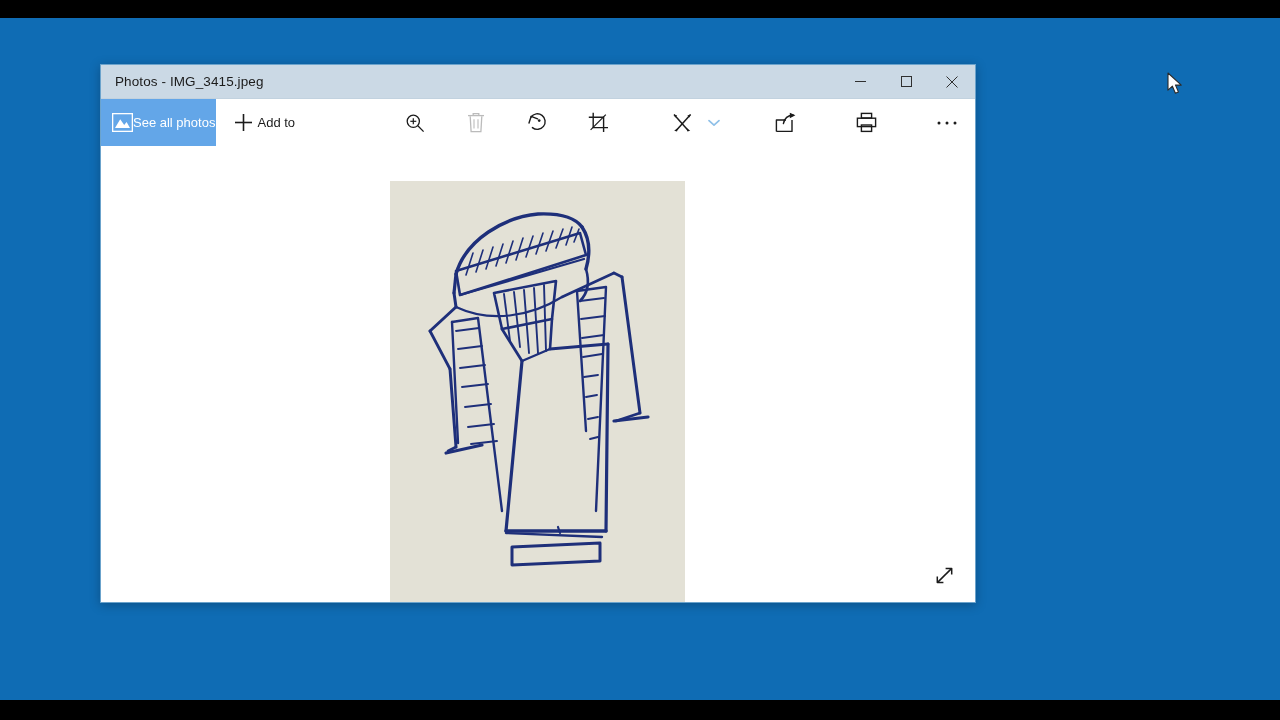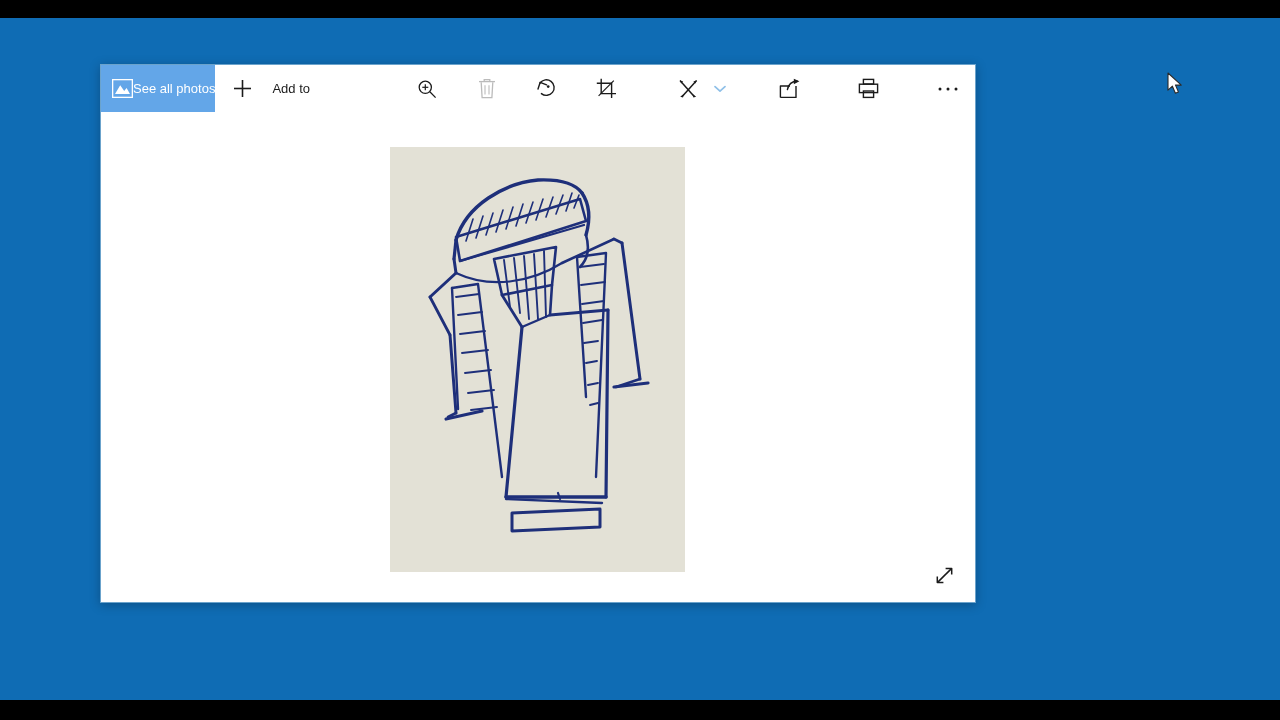--- a/index.html
+++ b/index.html
@@ -103,21 +103,21 @@
     cursor: default;
   }
   #see-all-photos .label {
     color: #ffffff;
     font-size: 13px;
     white-space: nowrap;
   }
   #add-to {
     display: flex;
     align-items: center;
-    gap: 20px;
+    gap: 5px;
     padding: 0 16px 0 18px;
     cursor: default;
   }
   #add-to .label {
     font-size: 13px;
     color: #1b1b1b;
     white-space: nowrap;
   }
   #toolbar-spacer-a { width: 96px; }
 
@@ -188,20 +188,41 @@
 <body>
 
 <div id="screen">
 
   <div class="letterbox top"></div>
 
   <div id="desktop">
 
     <div id="window">
 
+      <div id="titlebar">
+        <div id="title-text">Photos - IMG_3415.jpeg</div>
+        <div id="titlebar-spacer"></div>
+
+        <div class="caption-btn">
+          <svg width="11" height="11" viewBox="0 0 11 11">
+            <line x1="0" y1="5.5" x2="11" y2="5.5" stroke="#303030" stroke-width="1"></line>
+          </svg>
+        </div>
+        <div class="caption-btn">
+          <svg width="11" height="11" viewBox="0 0 11 11">
+            <rect x="0.5" y="0.5" width="10" height="10" fill="none" stroke="#303030" stroke-width="1"></rect>
+          </svg>
+        </div>
+        <div class="caption-btn">
+          <svg width="12" height="12" viewBox="0 0 12 12">
+            <line x1="0.5" y1="0.5" x2="11.5" y2="11.5" stroke="#303030" stroke-width="1"></line>
+            <line x1="11.5" y1="0.5" x2="0.5" y2="11.5" stroke="#303030" stroke-width="1"></line>
+          </svg>
+        </div>
+      </div>
 
       <div id="toolbar">
 
         <div id="see-all-photos">
           <svg width="21" height="19" viewBox="0 0 21 19">
             <rect x="0.5" y="0.5" width="20" height="18" fill="none" stroke="#ffffff" stroke-width="1.6"></rect>
             <path d="M3 15 L8.2 6.2 L12.2 12 L14.6 9 L18 15 Z" fill="#ffffff"></path>
           </svg>
           <span class="label">See all photos</span>
         </div>

